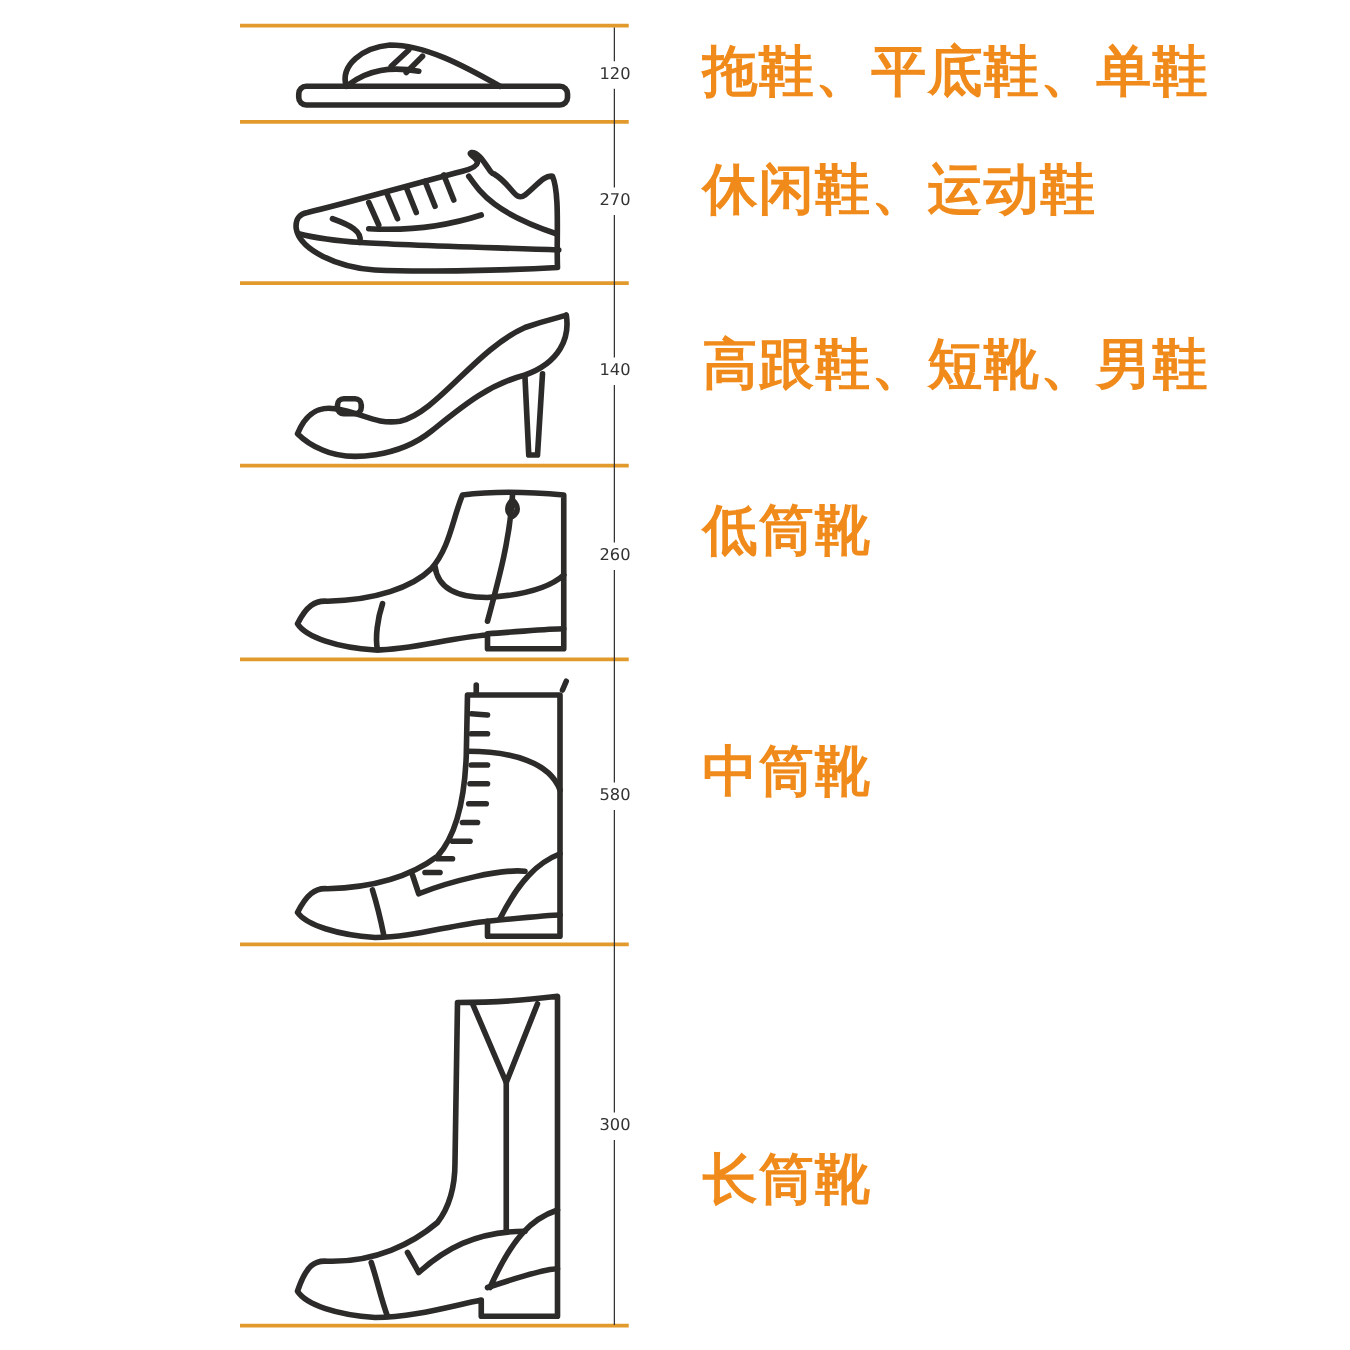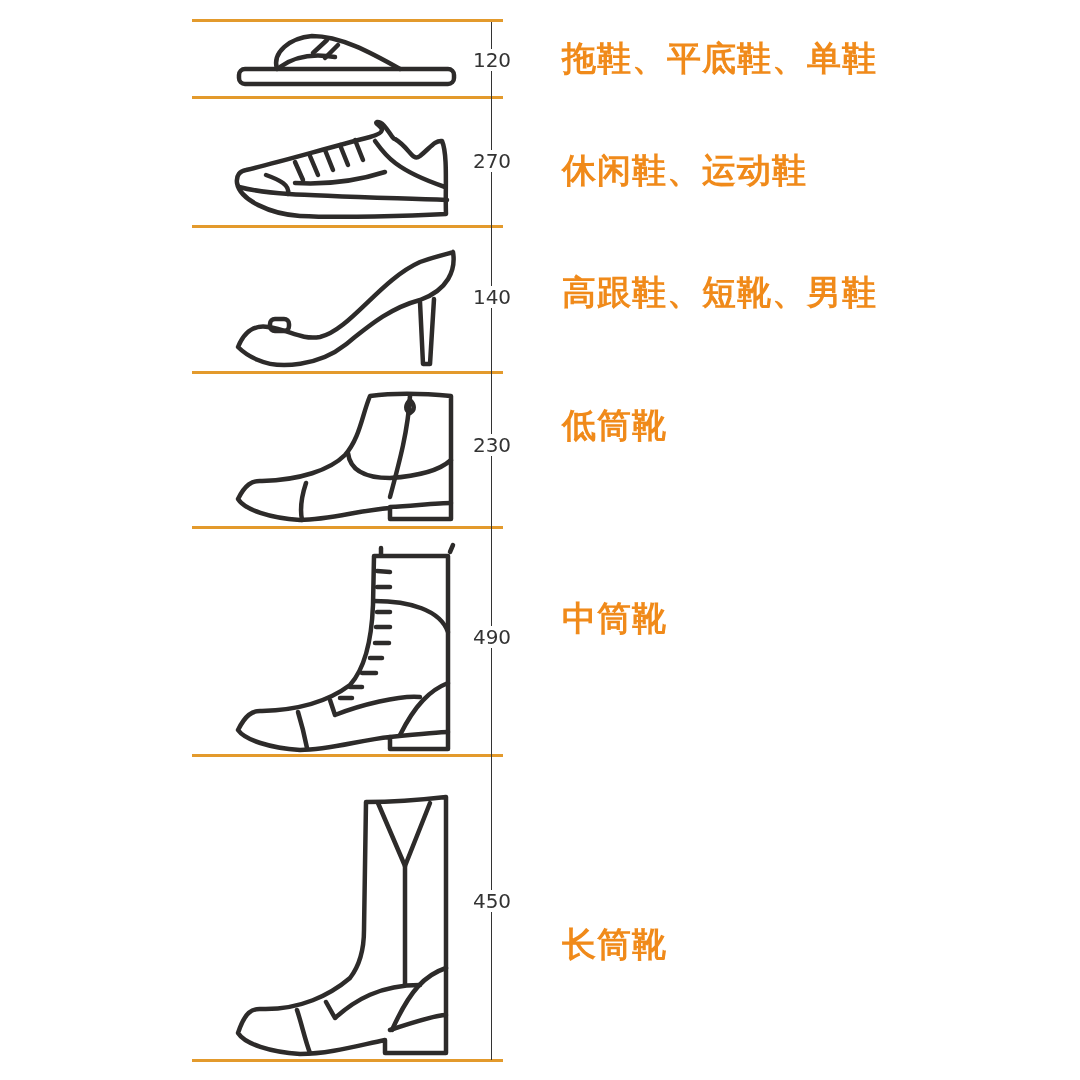--- a/index.html
+++ b/index.html
@@ -1,45 +1,45 @@
 <!DOCTYPE html>
 <html><head>
 <meta charset="utf-8">
 <style>
   html, body { margin: 0; padding: 0; background: #ffffff; }
   body { width: 1080px; height: 1080px; position: relative; overflow: hidden; font-family: "DejaVu Sans", sans-serif; }
   .hline { position: absolute; left: 192px; width: 311px; height: 3px; background: #e39a2c; }
   .vline { position: absolute; left: 491px; width: 1px; background: #333333; }
-  .dim { position: absolute; left: 470px; width: 44px; text-align: center; font-size: 20px; color: #333; background: #fff; line-height: 22px; font-family: "DejaVu Sans", sans-serif; }
-  .label { position: absolute; left: 562px; font-size: 34px; font-weight: bold; color: #f08a1a; letter-spacing: 1px; white-space: nowrap; line-height: 40px; font-family: "DejaVu Sans", sans-serif; }
+  .dim { position: absolute; left: 470px; width: 44px; text-align: center; font-size: 13px; color: #333; background: #fff; line-height: 22px; font-family: "DejaVu Sans", sans-serif; }
+  .label { position: absolute; left: 562px; font-size: 44px; font-weight: bold; color: #f08a1a; letter-spacing: 1px; white-space: nowrap; line-height: 40px; font-family: "DejaVu Sans", sans-serif; }
   svg.shoe { position: absolute; left: 0; top: 0; }
   svg.shoe path, svg.shoe rect, svg.shoe line, svg.shoe polyline { fill: none; stroke: #2d2b2a; stroke-width: 4.5; stroke-linecap: round; stroke-linejoin: round; }
 </style>
 </head>
 <body>
 
 <div class="hline" style="top:19px"></div>
 <div class="hline" style="top:96px"></div>
 <div class="hline" style="top:225px"></div>
 <div class="hline" style="top:371px"></div>
 <div class="hline" style="top:526px"></div>
 <div class="hline" style="top:754px"></div>
 <div class="hline" style="top:1059px"></div>
 
 <div class="vline" style="top:22px; height:1038px"></div>
 
 <div class="dim" style="top:49px">120</div>
 <div class="dim" style="top:150px">270</div>
 <div class="dim" style="top:286px">140</div>
-<div class="dim" style="top:434px">230</div>
-<div class="dim" style="top:626px">490</div>
-<div class="dim" style="top:890px">450</div>
+<div class="dim" style="top:434px">260</div>
+<div class="dim" style="top:626px">580</div>
+<div class="dim" style="top:890px">300</div>
 
 <div class="label" style="top:38px">拖鞋、平底鞋、单鞋</div>
-<div class="label" style="top:150px">休闲鞋、运动鞋</div>
+<div class="label" style="top:132px">休闲鞋、运动鞋</div>
 <div class="label" style="top:272px">高跟鞋、短靴、男鞋</div>
 <div class="label" style="top:405px">低筒靴</div>
 <div class="label" style="top:598px">中筒靴</div>
 <div class="label" style="top:924px">长筒靴</div>
 
 <svg class="shoe" width="1080" height="1080" viewBox="0 0 1080 1080">
 
   <g>
     <rect x="239" y="69" width="215" height="15" rx="6"></rect>
     <path d="M277 69 C 272 52, 290 38, 312 36 C 340 36, 370 52, 400 69"></path>

